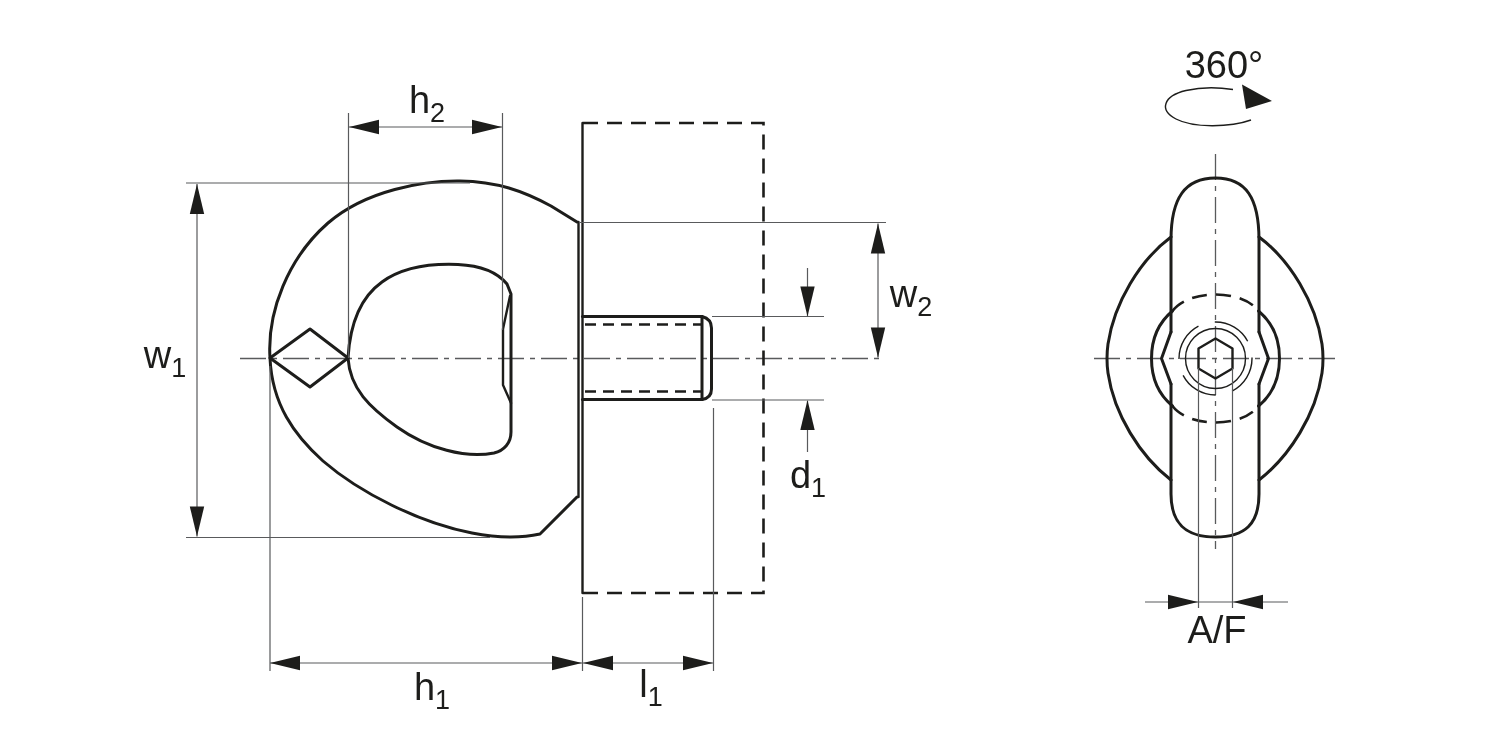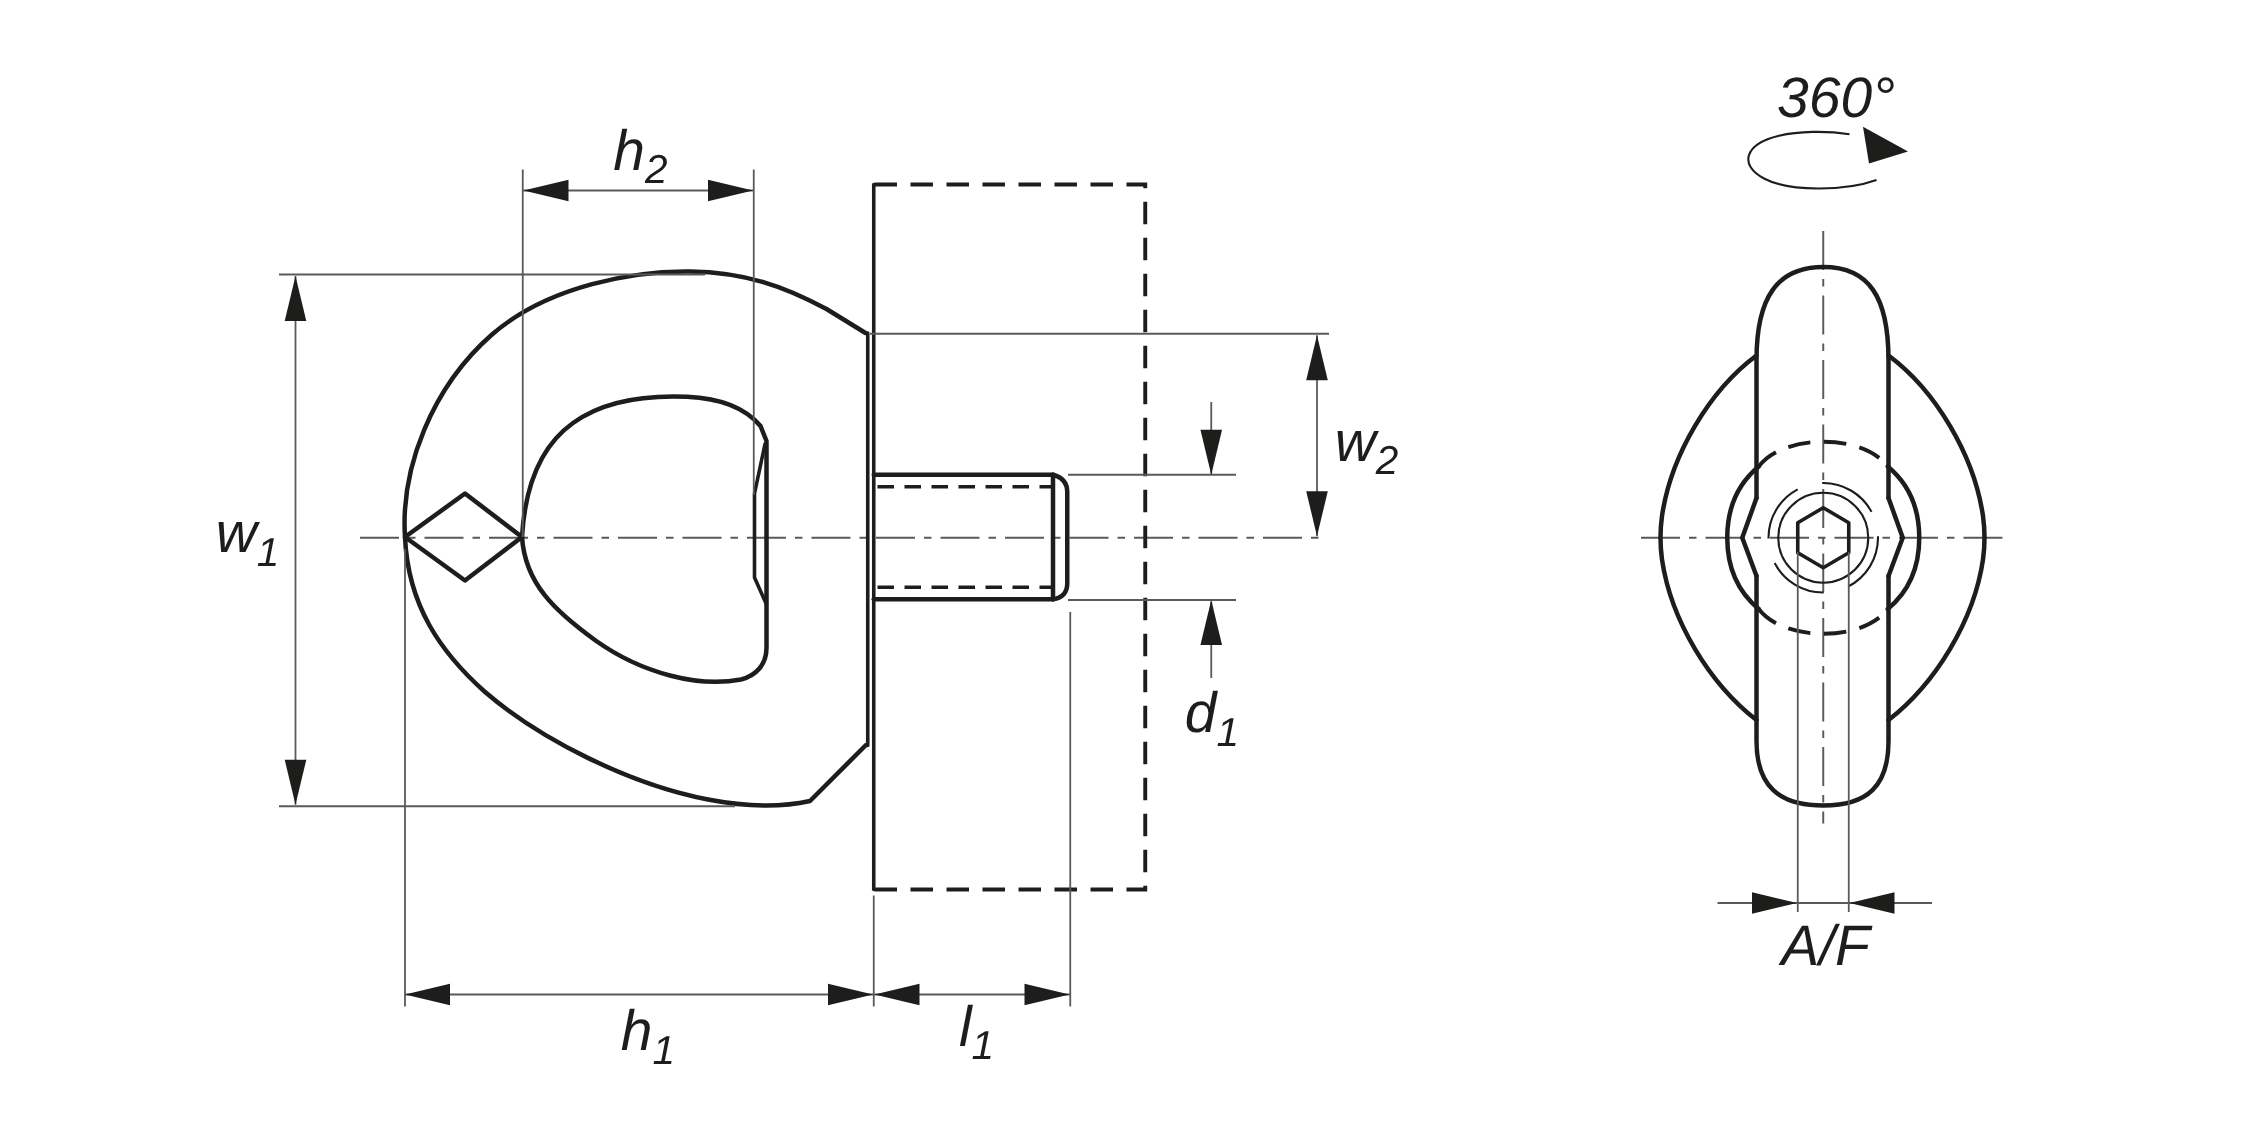--- a/index.html
+++ b/index.html
@@ -1,16 +1,16 @@
 <!DOCTYPE html>
 <html><head>
 <meta charset="utf-8">
 <style>
   html,body{margin:0;padding:0;background:#ffffff;}
-  .stage{width:1500px;height:750px;background:#ffffff;position:relative;font-style:italic;}
+  .stage{width:1500px;height:750px;background:#ffffff;position:relative;}
   svg{display:block;}
   .obj{stroke:#1d1d1b;stroke-width:3;fill:none;stroke-linejoin:round;stroke-linecap:round;}
   .obj2{stroke:#1d1d1b;stroke-width:2.4;fill:none;stroke-linejoin:round;stroke-linecap:round;}
   .hid{stroke:#1d1d1b;stroke-width:2.6;fill:none;stroke-dasharray:15 9;stroke-linecap:butt;}
   .hid2{stroke:#1d1d1b;stroke-width:2.4;fill:none;stroke-dasharray:11 7;stroke-linecap:butt;}
   .cl{stroke:#595a5c;stroke-width:1.3;fill:none;stroke-dasharray:26 6 5 6;}
   .dim{stroke:#595a5c;stroke-width:1.2;fill:none;}
   .arr{fill:#1d1d1b;stroke:none;}
   .thin{stroke:#1d1d1b;stroke-width:1.4;fill:none;}
   .thingap{stroke:#1d1d1b;stroke-width:1.4;fill:none;stroke-dasharray:40 17;}

